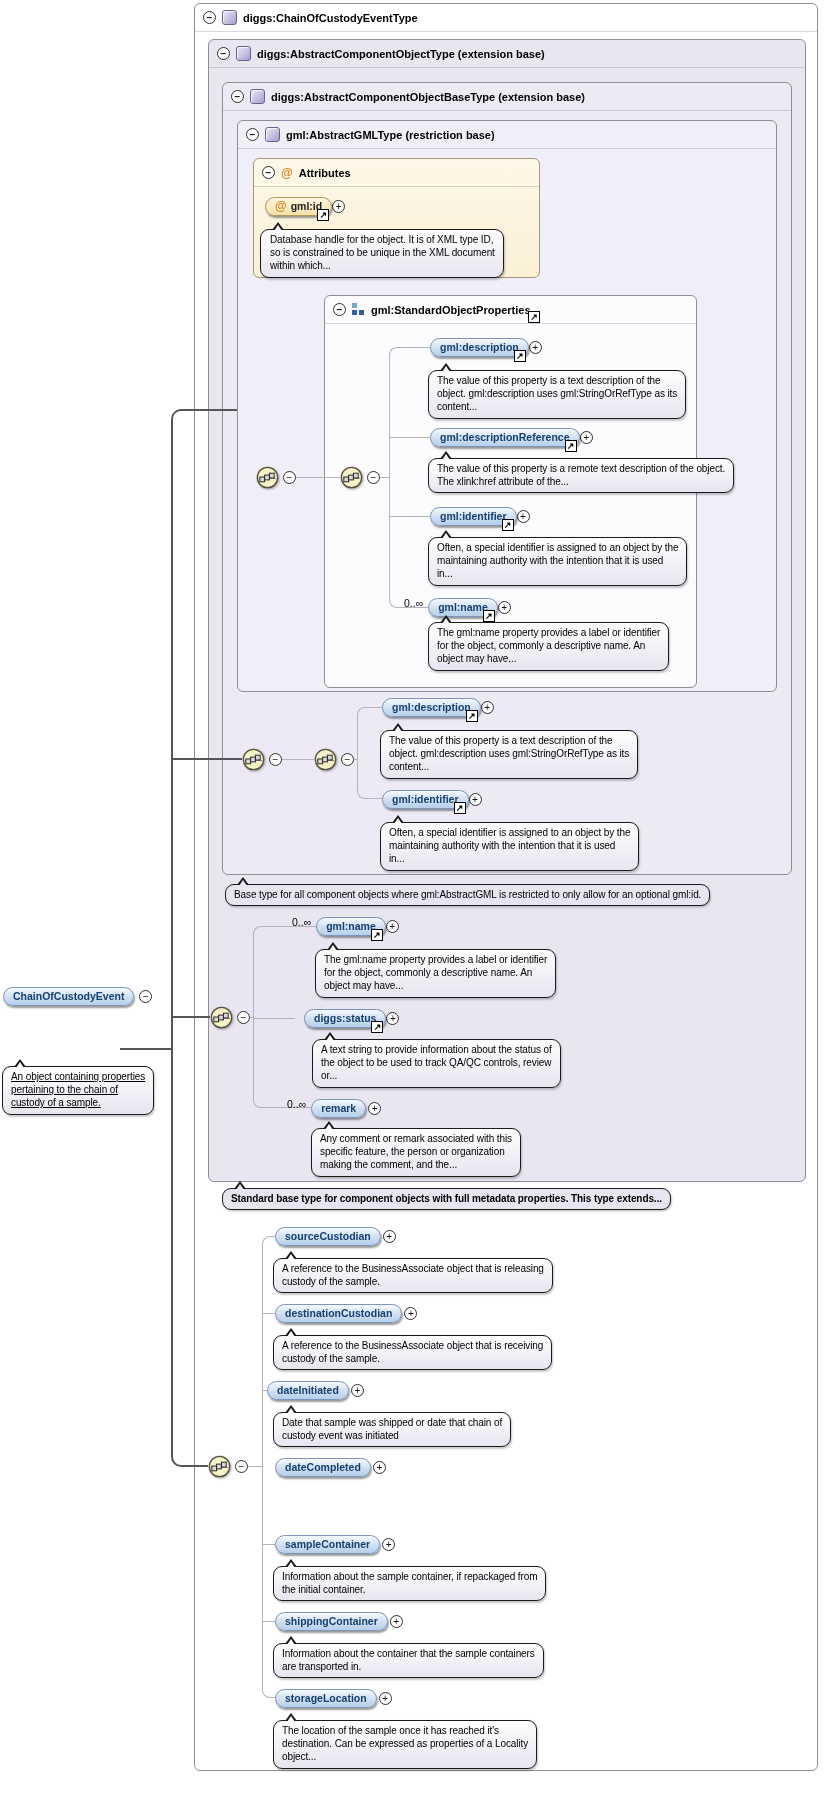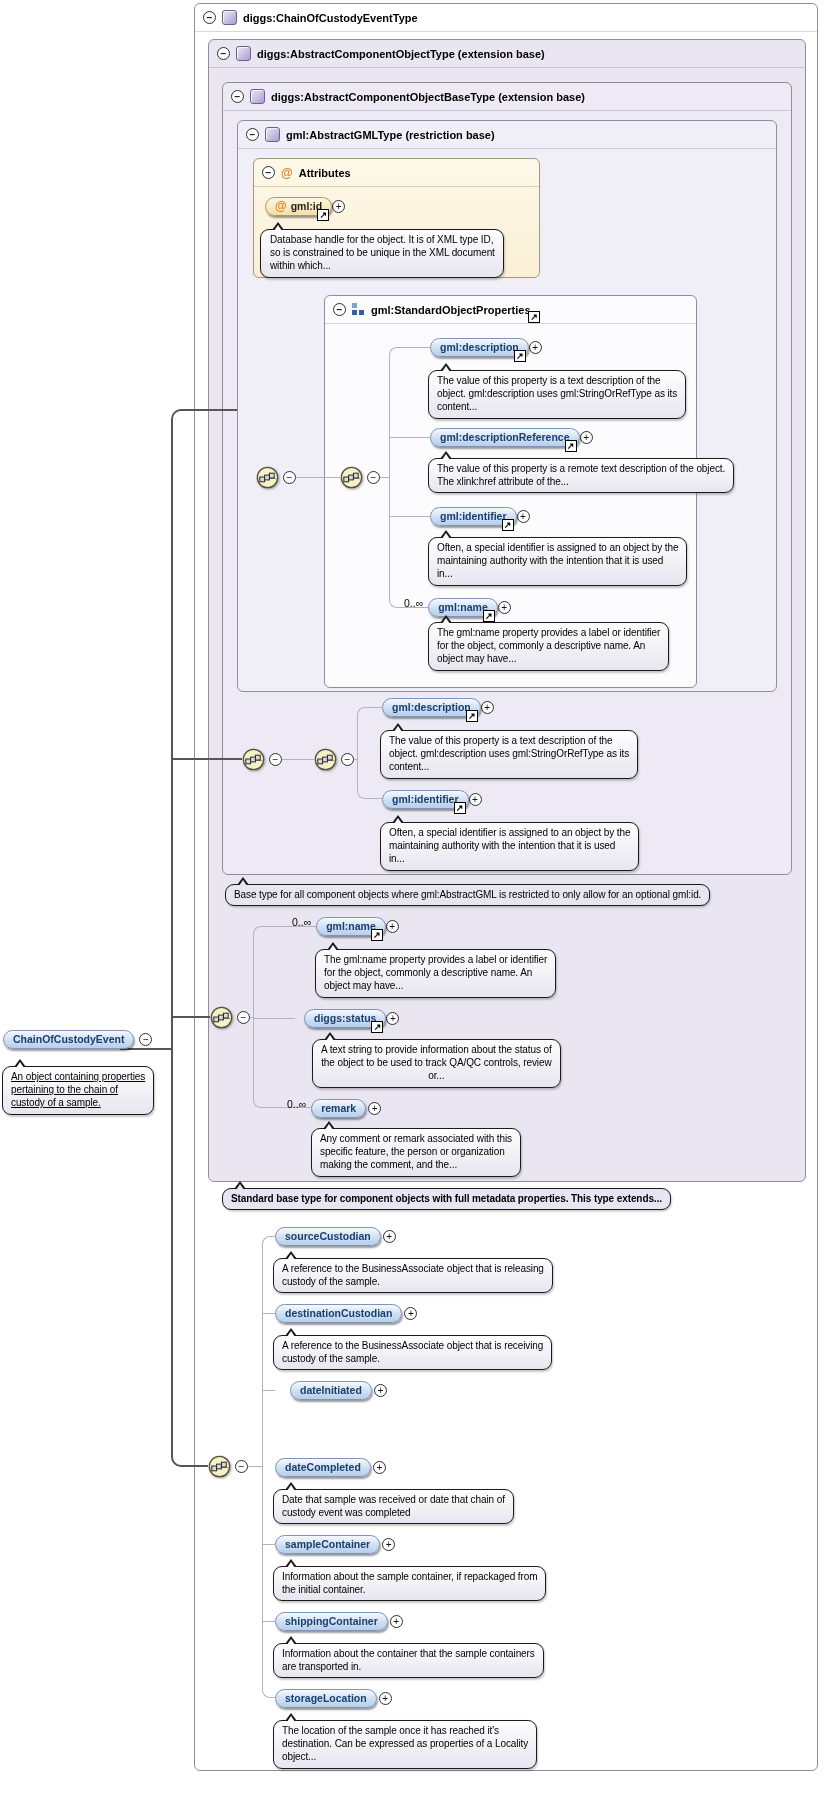--- a/index.html
+++ b/index.html
@@ -275,36 +275,36 @@
   </div>
   <div class="tip" style="left:315px;top:949px;">The gml:name property provides a label or identifier
 for the object, commonly a descriptive name. An
 object may have...</div>
 
   <div class="row" style="left:304px;top:1009px;">
     <span class="pill">diggs:status</span>
     <span class="link">↗</span>
     <span class="circ pc-after-link">+</span>
   </div>
-  <div class="tip" style="left:312px;top:1039px;text-align:center;">A text string to provide information about the status of
+  <div class="tip" style="left:312px;top:1039px;">A text string to provide information about the status of
 the object to be used to track QA/QC controls, review
 or...</div>
 
   <div class="row" style="left:287px;top:1099px;">
     <span class="occ">0..∞</span>
     <span class="pill">remark</span>
     <span class="circ pc-plain">+</span>
   </div>
   <div class="tip" style="left:311px;top:1128px;">Any comment or remark associated with this
 specific feature, the person or organization
 making the comment, and the...</div>
 
   <div class="tip note" style="left:222px;top:1188px;font-weight:bold;">Standard base type for component objects with full metadata properties. This type extends...</div>
 
-  <div class="row" style="left:3px;top:987px;margin-top:43px;">
+  <div class="row" style="left:3px;top:987px;">
     <span class="pill">ChainOfCustodyEvent</span>
     <span class="circ" style="margin-left:5px;">−</span>
   </div>
   <div class="tip" style="left:2px;top:1066px;text-decoration:underline;">An object containing properties
 pertaining to the chain of
 custody of a sample.</div>
 
   <div class="row" style="left:275px;top:1227px;">
     <span class="pill">sourceCustodian</span>
     <span class="circ pc-plain">+</span>
@@ -312,31 +312,31 @@
   <div class="tip" style="left:273px;top:1258px;">A reference to the BusinessAssociate object that is releasing
 custody of the sample.</div>
 
   <div class="row" style="left:275px;top:1304px;">
     <span class="pill">destinationCustodian</span>
     <span class="circ pc-plain">+</span>
   </div>
   <div class="tip" style="left:273px;top:1335px;">A reference to the BusinessAssociate object that is receiving
 custody of the sample.</div>
 
-  <div class="row" style="left:290px;top:1381px;justify-content:center;">
+  <div class="row" style="left:267px;top:1381px;justify-content:center;">
     <span class="pill">dateInitiated</span>
     <span class="circ pc-plain">+</span>
   </div>
+  <div class="tip" style="left:273px;top:1412px;">Date that sample was shipped or date that chain of
+custody event was initiated</div>
 
   <div class="row" style="left:275px;top:1458px;">
     <span class="pill">dateCompleted</span>
     <span class="circ pc-plain">+</span>
   </div>
-  <div class="tip" style="left:273px;top:1489px;">Date that sample was received or date that chain of
-custody event was completed</div>
 
   <div class="row" style="left:275px;top:1535px;">
     <span class="pill">sampleContainer</span>
     <span class="circ pc-plain">+</span>
   </div>
   <div class="tip" style="left:273px;top:1566px;">Information about the sample container, if repackaged from
 the initial container.</div>
 
   <div class="row" style="left:275px;top:1612px;">
     <span class="pill">shippingContainer</span>

